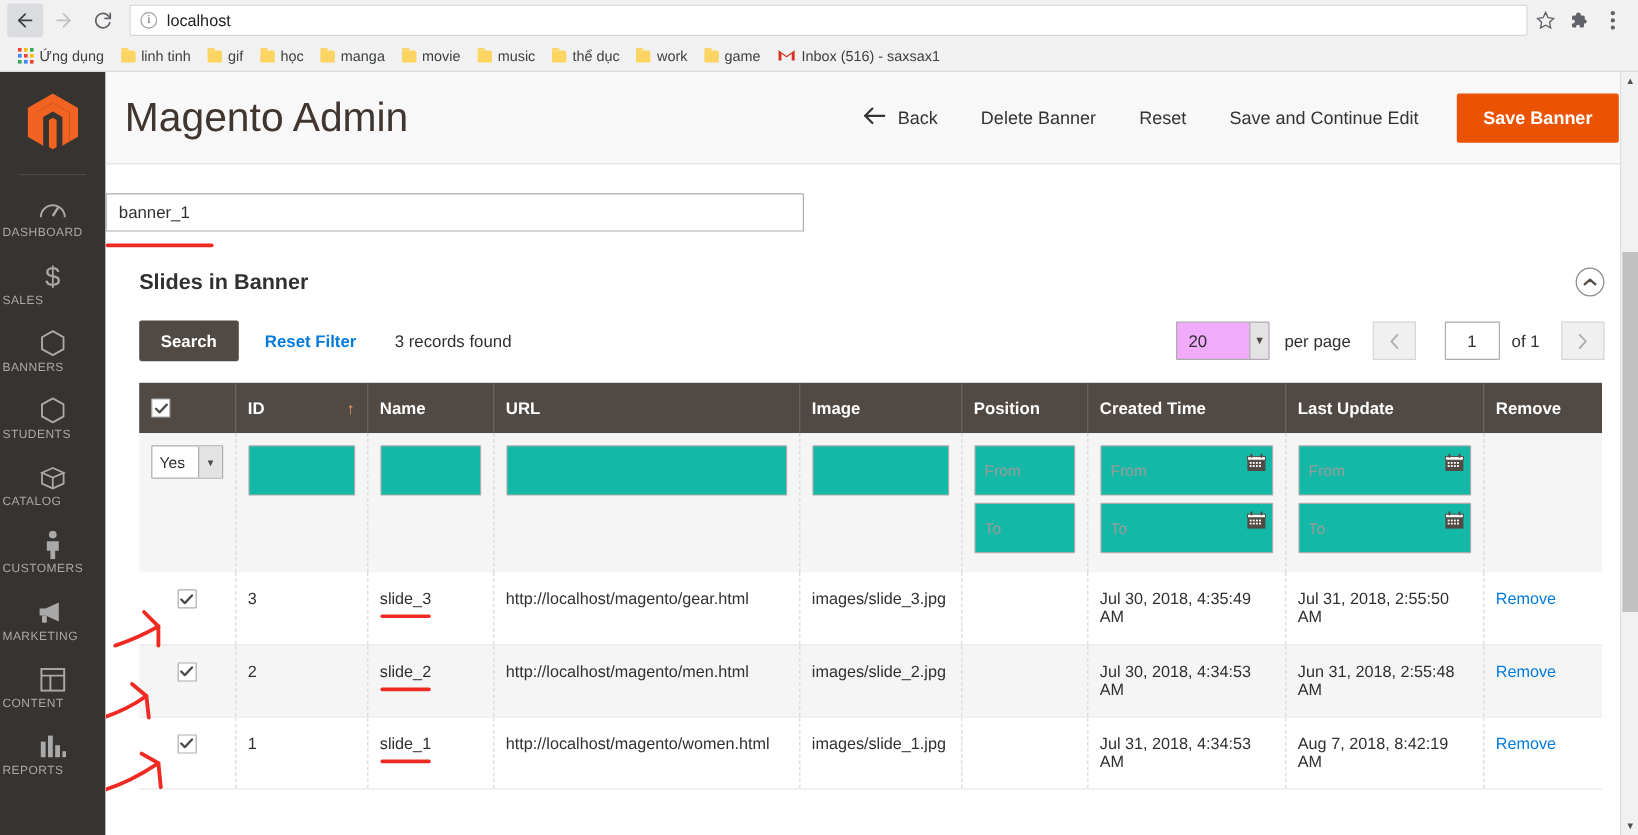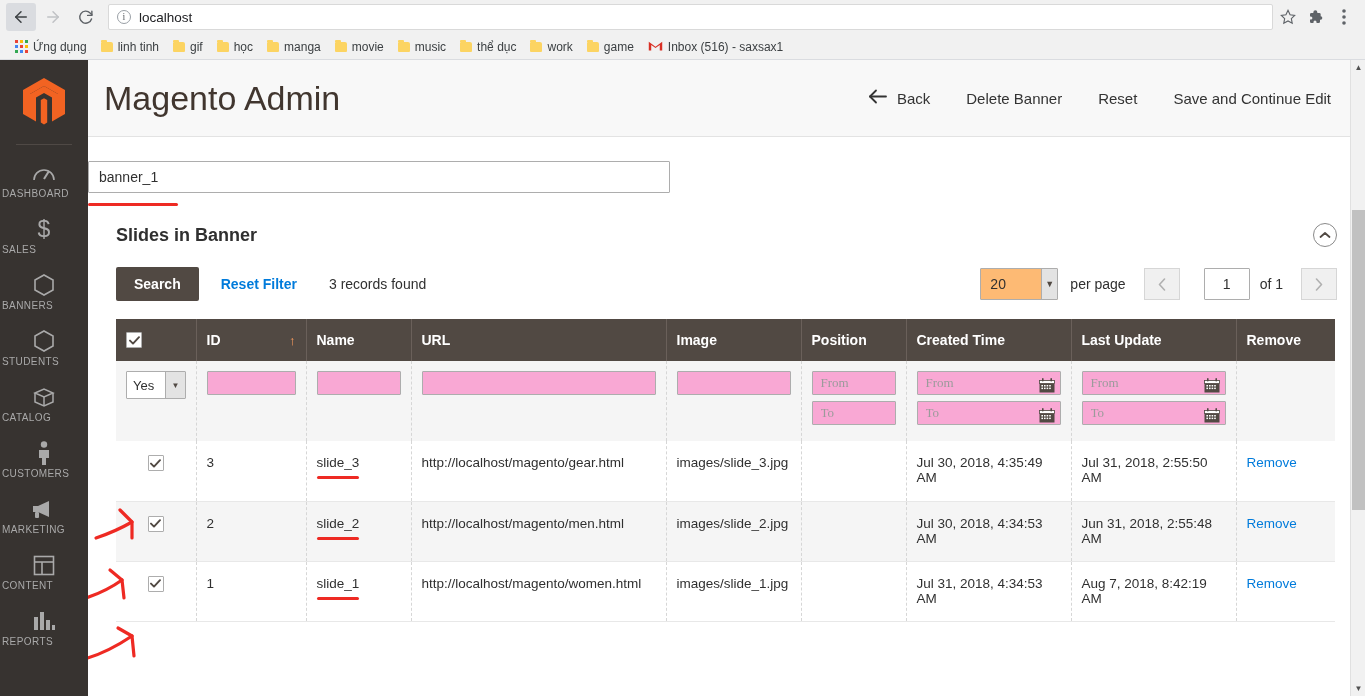--- a/index.html
+++ b/index.html
@@ -125,21 +125,21 @@
   .btn-search {
     background: #514943; color: #fff; font-size: 14px; font-weight: bold;
     padding: 9px 18px; border: none; border-radius: 2px;
     font-family: "Liberation Sans", sans-serif;
   }
   .link-blue { color: #007bdb; font-size: 14px; font-weight: bold; margin-left: 22px; }
   .records-found { color: #303030; font-size: 14px; margin-left: 32px; }
 
   .pager { margin-left: auto; display: flex; align-items: center; gap: 0; }
   .select-wrap {
-    display: flex; width: 78px; height: 32px; border: 1px solid #adadad; background: #fdba74;
+    display: flex; width: 78px; height: 32px; border: 1px solid #adadad; background: #f0abfc;
     align-items: center; border-radius: 1px; overflow: hidden; gap: 35px;
   }
   .select-wrap .val { flex: 1; padding-left: 9px; font-size: 14px; color: #303030; }
   .select-wrap .arrow {
     width: 28px; height: 100%; background: #e3e3e3; border-left: 1px solid #adadad;
     display: flex; align-items: center; justify-content: center; color: #514943; font-size: 9px;
   }
   .per-page-lbl { font-size: 14px; color: #303030; margin: 0 18px 0 12px; }
   .pg-btn {
     width: 36px; height: 32px; border: 1px solid #d6d6d6; background: #f0f0f0;
@@ -159,23 +159,23 @@
     vertical-align: middle;
   }
   table.grid th:last-child { border-right: none; }
   th .th-inner { display: flex; align-items: center; }
   th .sort-arrow { margin-left: auto; color: #ff9e5e; font-size: 13px; }
   th.accent { color: #ffb38a; }
   td.filters-cell { background: #f5f5f5; padding: 10px; vertical-align: top; border-right: 1px dashed #d6d6d6; }
   td { border-right: 1px dashed #d6d6d6; }
   td:last-child { border-right: none; }
   .filter-input {
-    width: 100%; height: 24px; border: 1px solid #adadad; background: #f9a8d4;
+    width: 100%; height: 42px; border: 1px solid #adadad; background: #14b8a6;
     font-size: 13px; color: #303030; padding: 0 8px; border-radius: 1px;
-    font-family: Liberation Serif, serif;
+    font-family: Liberation Sans, sans-serif;
   }
   .filter-input::placeholder { color: #9b9b9b; }
   .filter-sel {
     display: flex; width: 60px; height: 28px; border: 1px solid #adadad; background: #fff;
     align-items: center; border-radius: 1px; overflow: hidden;
   }
   .filter-sel .val { flex: 1; padding-left: 6px; font-size: 13px; color: #303030; }
   .filter-sel .arrow {
     width: 20px; height: 100%; background: #e3e3e3; border-left: 1px solid #adadad;
     display: flex; align-items: center; justify-content: center; color: #514943; font-size: 8px;
@@ -435,20 +435,21 @@
             <svg width="19" height="15" viewBox="0 0 19 15" fill="none" stroke="#333" stroke-width="1.8" stroke-linecap="round" stroke-linejoin="round">
                 <line x1="18" y1="7.5" x2="2" y2="7.5"></line>
                 <polyline points="8 1.5 2 7.5 8 13.5"></polyline>
               </svg>
           </span>
           <span>Back</span>
         </div>
         <div class="hdr-btn">Delete Banner</div>
         <div class="hdr-btn">Reset</div>
         <div class="hdr-btn">Save and Continue Edit</div>
+        <div class="hdr-btn primary">Save Banner</div>
       </div>
     </div>
 
     <div class="form-row">
       <div class="field-wrap">
         <input class="text-input" value="banner_1" style="">
         <div class="annot-underline" style="left:0;top:42px;width:90px;"></div>
       </div>
     </div>
 

